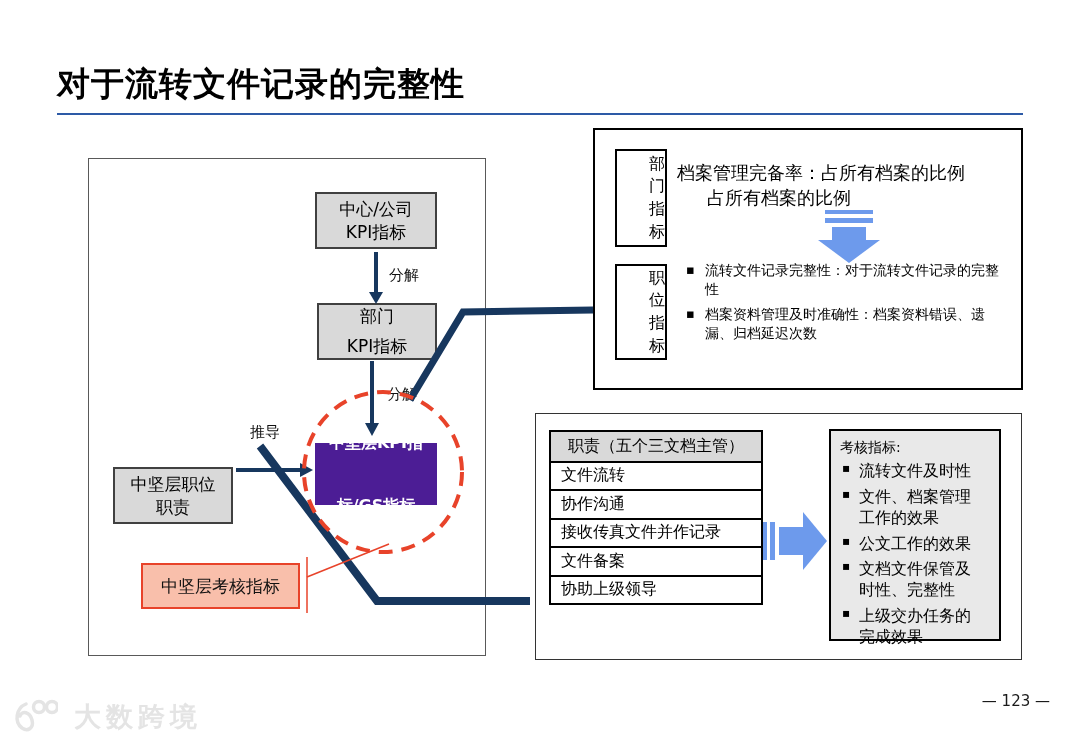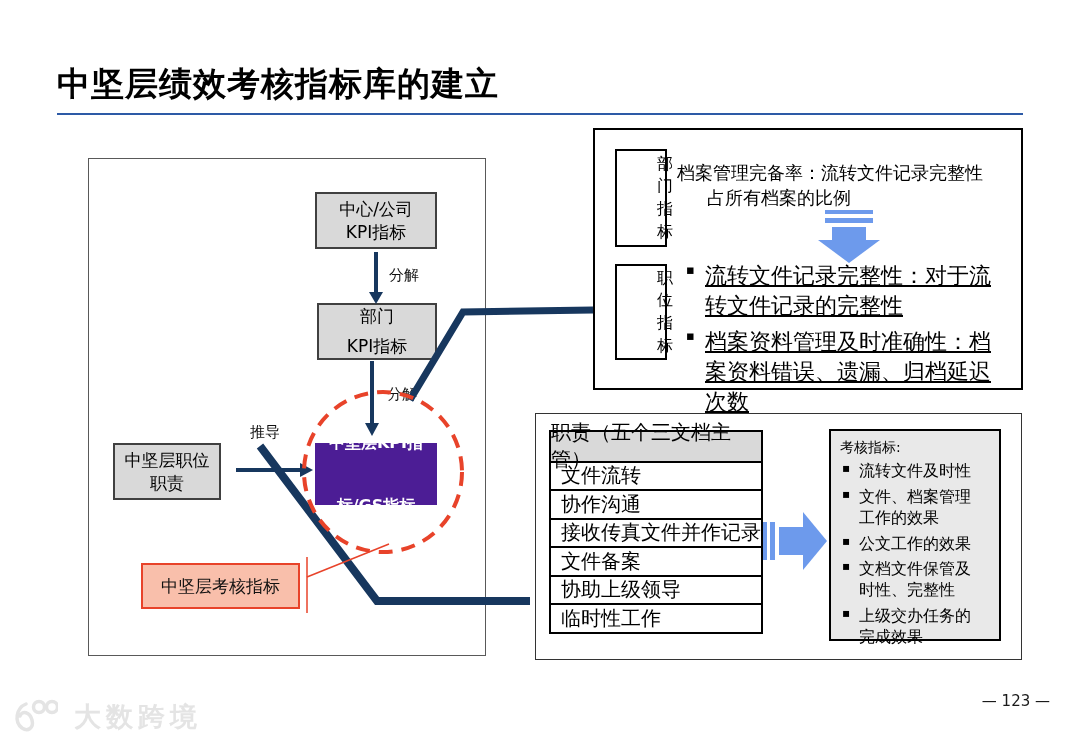--- a/index.html
+++ b/index.html
@@ -34,40 +34,40 @@
   .pink-box {
     background:#f9bfab; border:2px solid #e8432a;
     display:flex; align-items:center; justify-content:center;
     font-size:17px; color:#111;
   }
 
   
   .tr-panel { left:593px; top:128px; width:430px; height:262px; border:2px solid #000; background:#fff; }
   .vtab {
     position:absolute; border:2px solid #000; background:#fff;
-    display:flex; align-items:center; justify-content:center;padding-left:48px;
+    display:flex; align-items:center; justify-content:flex-end;padding-left:48px;
   }
   .vtab span {
     display:block; width:18px; word-break:break-all; text-align:center;
     font-size:16px; line-height:1.42;
   }
   .tr-text { position:absolute; left:82px; top:30px; width:340px; font-size:18px; line-height:1.4; }
   .tr-text .l2 { display:block; padding-left:30px; }
   .bullet-list { position:absolute; list-style:none; }
   .bullet-list li {
-    position:relative; padding-left:22px; font-size:22px; line-height:1.38; margin-bottom:5px;text-decoration:underline;
+    position:relative; padding-left:22px; font-size:14px; line-height:1.38; margin-bottom:5px;
   }
   .bullet-list li::before {
     content:"▪"; position:absolute; left:3px; top:0px; font-size:13px;
   }
 
   
   .br-panel { left:535px; top:413px; width:487px; height:247px; border:1.5px solid #333; background:#fff; }
   .duty-table { position:absolute; left:13px; top:16px; width:214px; border:2px solid #000; background:#fff; }
-  .t-row { height:28.5px; display:flex; align-items:center; font-size:20px; padding-left:10px; }
+  .t-row { height:28.5px; display:flex; align-items:center; font-size:16px; padding-left:10px; }
   .t-row.head { justify-content:center; padding-left:0; background:#d9d9d9; }
   .t-row + .t-row { border-top:2px solid #000; }
 
   .kpi-box {
     position:absolute; left:293px; top:15px; width:172px; height:212px;
     background:#e9e9e9; border:2.5px solid #000; padding:7px 8px 0 9px;
   }
   .kpi-box .kpi-title { font-size:14px; line-height:1.3; }
   .kpi-list { list-style:none; }
   .kpi-list li { position:relative; padding-left:19px; width:140px; font-size:16px; line-height:1.3; margin-top:5px; }
@@ -77,41 +77,41 @@
 
   .watermark { left:12px; top:696px; display:flex; align-items:center; gap:16px; color:#e4e4e4; }
   .watermark .wm-text { font-size:27px; font-weight:bold; letter-spacing:5px; color:#e4e4e4; }
   .page-number { right:30px; top:692px; position:absolute; font-size:15px; color:#1a1a1a; white-space:nowrap; }
 </style>
 </head>
 <body>
 
 <div class="slide">
 
-  <div class="abs slide-title">中坚层绩效考核指标库的建立</div>
+  <div class="abs slide-title">对于流转文件记录的完整性</div>
   <div class="abs title-rule"></div>
 
   <div class="abs left-panel"></div>
 
   <div class="abs gbox" style="left:315px;top:192px;width:122px;height:57px;">
     <span>中心/公司</span>
     <span>KPI指标</span>
   </div>
 
   <div class="abs flow-label" style="left:389px;top:266px;">分解</div>
 
   <div class="abs gbox spread" style="left:317px;top:303px;width:120px;height:57px;">
     <span>部门</span>
     <span>KPI指标</span>
   </div>
 
   <div class="abs flow-label" style="left:387px;top:385px;">分解</div>
   <div class="abs flow-label" style="left:250px;top:423px;">推导</div>
 
-  <div class="abs gbox" style="left:113px;top:443px;width:108px;height:57px;">
+  <div class="abs gbox" style="left:113px;top:467px;width:120px;height:57px;">
     <span>中坚层职位</span>
     <span>职责</span>
   </div>
 
   <div class="abs navy-box" style="left:315px;top:443px;width:122px;height:62px;">
     <span>中坚层KPI指</span>
     <span>标/GS指标</span>
   </div>
 
   <div class="abs pink-box" style="left:141px;top:563px;width:159px;height:46px;">
@@ -119,38 +119,37 @@
   </div>
 
   <div class="abs tr-panel">
     <div class="vtab" style="left:20px;top:19px;width:33px;height:98px;">
       <span>部门指标</span>
     </div>
     <div class="vtab" style="left:20px;top:134px;width:33px;height:96px;">
       <span>职位指标</span>
     </div>
     <div class="tr-text">
-      <span class="l1">档案管理完备率：流转文件记录完整性</span>
+      <span class="l1">档案管理完备率：占所有档案的比例</span>
       <span class="l2">占所有档案的比例</span>
     </div>
     <ul class="bullet-list" style="left:88px;top:131px;width:320px;">
       <li>流转文件记录完整性：对于流转文件记录的完整性</li>
       <li>档案资料管理及时准确性：档案资料错误、遗漏、归档延迟次数</li>
     </ul>
   </div>
 
   <div class="abs br-panel">
     <div class="duty-table">
       <div class="t-row head">职责（五个三文档主管）</div>
       <div class="t-row">文件流转</div>
       <div class="t-row">协作沟通</div>
       <div class="t-row">接收传真文件并作记录</div>
       <div class="t-row">文件备案</div>
       <div class="t-row">协助上级领导</div>
-      <div class="t-row">临时性工作</div>
     </div>
     <div class="kpi-box">
       <div class="kpi-title">考核指标:</div>
       <ul class="kpi-list">
         <li>流转文件及时性</li>
         <li>文件、档案管理工作的效果</li>
         <li>公文工作的效果</li>
         <li>文档文件保管及时性、完整性</li>
         <li>上级交办任务的完成效果</li>
       </ul>

